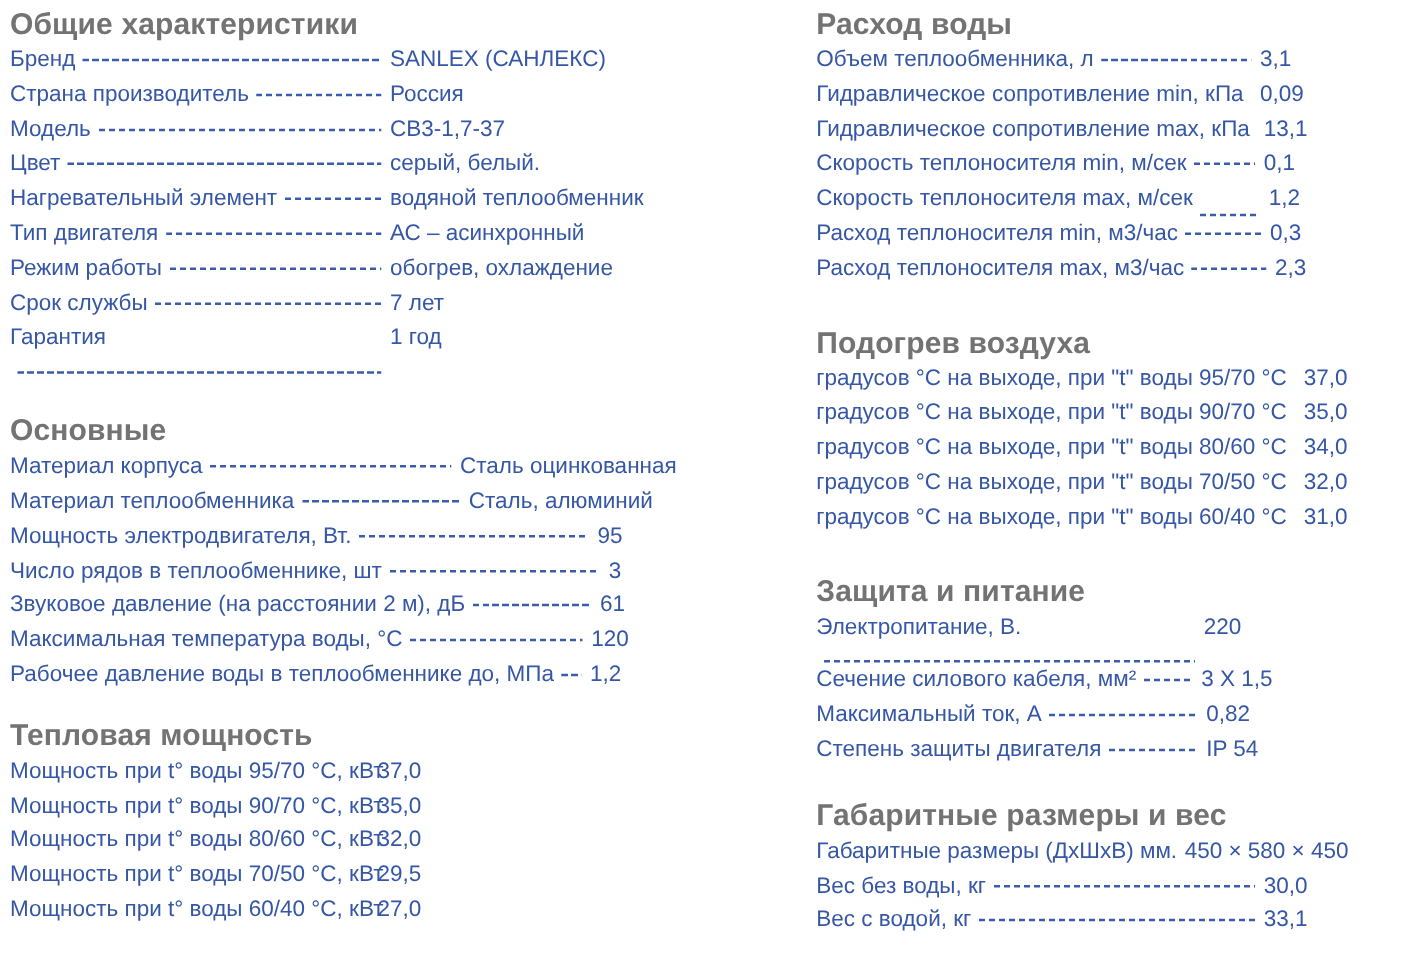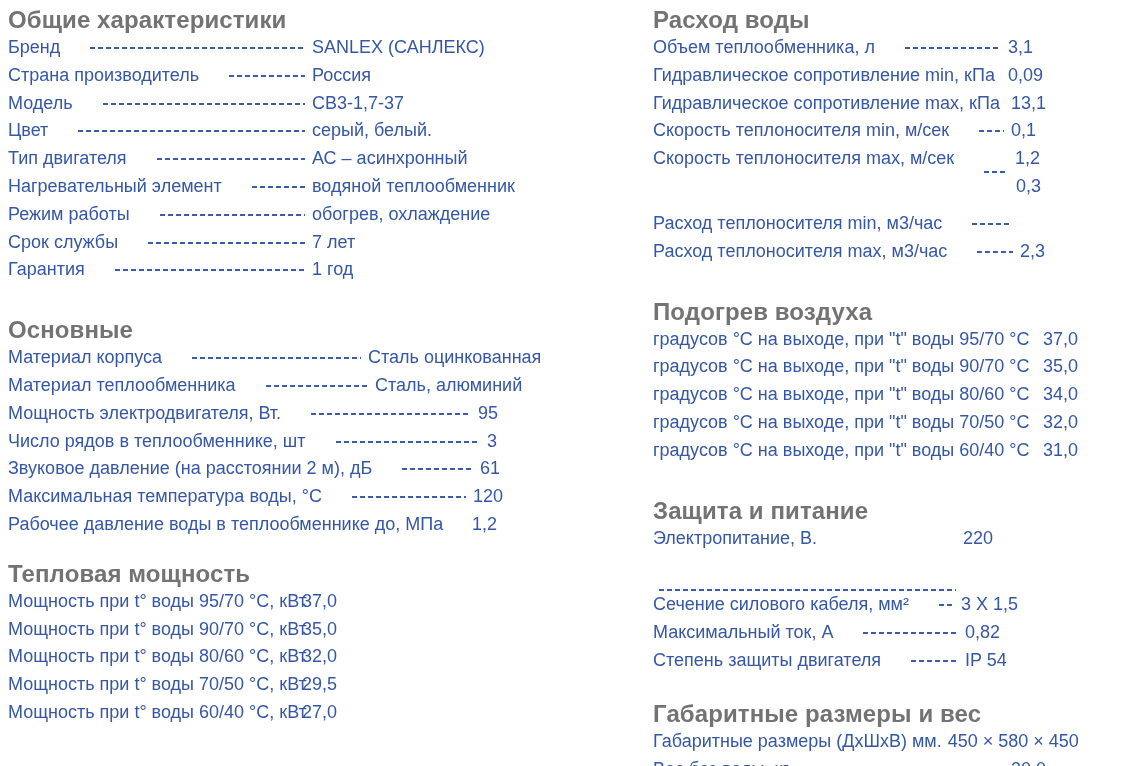--- a/index.html
+++ b/index.html
@@ -23,21 +23,21 @@
   .sec-title {
     font-size: 24px; font-weight: 700;
     color: #737373; line-height: 28px;
     letter-spacing: 0.1px;
   }
   .row {
     display: flex; align-items: flex-start;
     font-size: 18px; line-height: 27.8px;
     white-space: nowrap;
   }
-  .lead { display: flex; min-width: 0; flex: 0 0 auto; gap: 24px; }
+  .lead { display: flex; min-width: 0; flex: 0 0 auto; }
   .label { white-space: nowrap; }
   .leader {
     flex: 1 1 auto; min-width: 0;
     height: 2px; margin: 13px 7px 0 6px;
     background: repeating-linear-gradient(90deg, #3b5cab 0 5px, transparent 5px 8px);
   }
   .value { white-space: nowrap; }
   .row.no-leader .lead { width: auto !important; }
   .row.no-leader .value { margin-left: 6px; }
 </style>
@@ -70,48 +70,48 @@
       </div>
       <div class="row">
         <div class="lead" style="width: 304px;">
           <span class="label">Цвет</span>
           <span class="leader"></span>
         </div>
         <span class="value">серый, белый.</span>
       </div>
       <div class="row">
         <div class="lead" style="width: 304px;">
+          <span class="label">Нагревательный элемент</span>
+          <span class="leader"></span>
+        </div>
+        <span class="value">водяной теплообменник</span>
+      </div>
+      <div class="row">
+        <div class="lead" style="width: 304px;">
           <span class="label">Тип двигателя</span>
           <span class="leader"></span>
         </div>
         <span class="value">АС – асинхронный</span>
       </div>
       <div class="row">
         <div class="lead" style="width: 304px;">
-          <span class="label">Нагревательный элемент</span>
-          <span class="leader"></span>
-        </div>
-        <span class="value">водяной теплообменник</span>
-      </div>
-      <div class="row">
-        <div class="lead" style="width: 304px;">
           <span class="label">Режим работы</span>
           <span class="leader"></span>
         </div>
         <span class="value">обогрев, охлаждение</span>
       </div>
       <div class="row">
         <div class="lead" style="width: 304px;">
           <span class="label">Срок службы</span>
           <span class="leader"></span>
         </div>
         <span class="value">7 лет</span>
       </div>
       <div class="row">
-        <div class="lead" style="width: 304px;">
+        <div class="lead" style="width: 304px; flex-direction: column;">
           <span class="label">Гарантия</span>
           <span class="leader"></span>
         </div>
         <span class="value">1 год</span>
       </div>
     </div>
     <div class="section">
       <div class="sec-title">Основные</div>
       <div class="row">
         <div class="lead" style="width: 360px;">
@@ -234,21 +234,21 @@
         <span class="value">0,1</span>
       </div>
       <div class="row">
         <div class="lead" style="width: 362px; align-items: flex-end;">
           <span class="label">Скорость теплоносителя max, м/сек</span>
           <span class="leader"></span>
         </div>
         <span class="value">1,2</span>
       </div>
       <div class="row">
-        <div class="lead" style="width: 363px; margin-top: 37px;">
+        <div class="lead" style="width: 363px;">
           <span class="label">Расход теплоносителя min, м3/час</span>
           <span class="leader"></span>
         </div>
         <span class="value">0,3</span>
       </div>
       <div class="row">
         <div class="lead" style="width: 367px;">
           <span class="label">Расход теплоносителя max, м3/час</span>
           <span class="leader"></span>
         </div>

